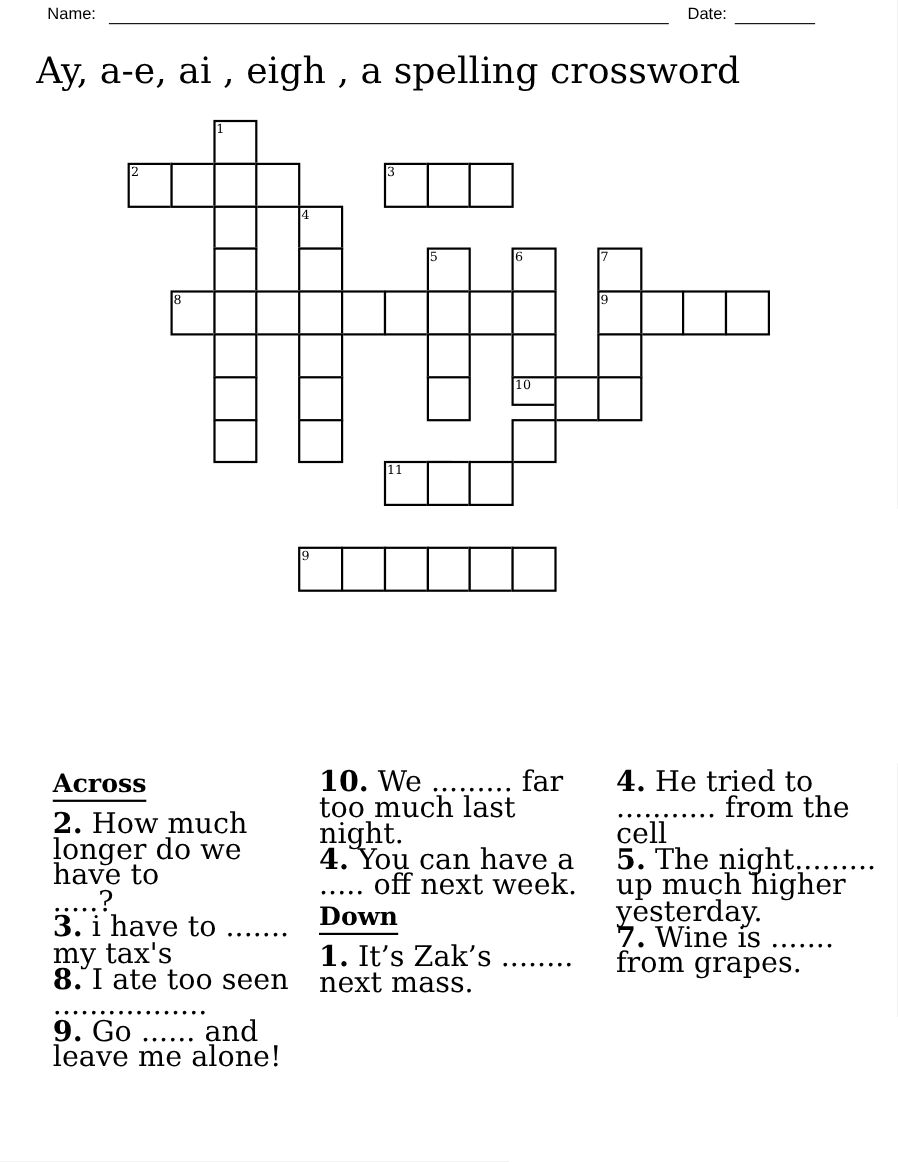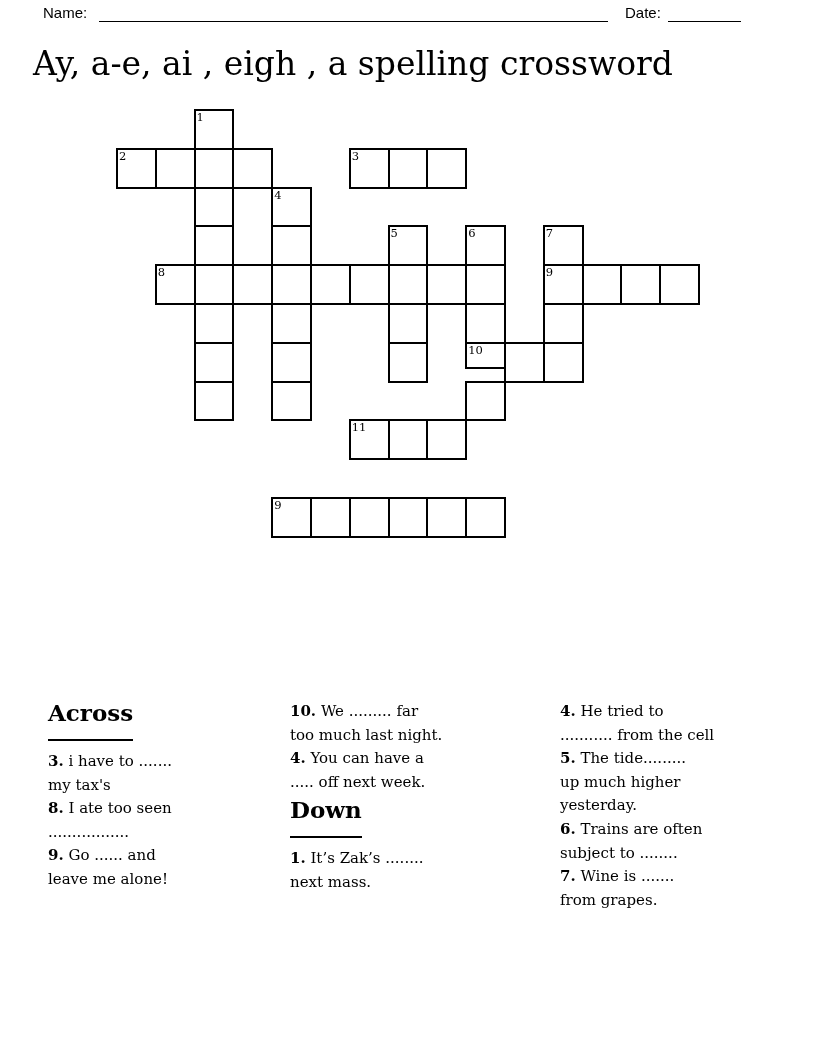--- a/index.html
+++ b/index.html
@@ -32,23 +32,23 @@
   .cell-num {
     position:absolute; left:1px; top:0px;
     font-size:11.5px; line-height:13px; font-family:"DejaVu Serif", serif;
   }
   
   .clue-col { position:absolute; top:700px; width:237px; }
   .clue-heading { margin:0 0 9px 0; }
   .clue-heading.down { margin-top:3px; }
   .clue-heading span {
     display:inline-block; font-size:23px; font-weight:bold; line-height:26px;
-    border-bottom:2.5px solid #000; padding-bottom:13px;
+    border-bottom:2.5px solid #000; padding-bottom:1px;
   }
-  .clue { font-size:15px; line-height:23.6px; margin:0; }
+  .clue { font-size:26px; line-height:23.6px; margin:0; }
   .clue-num { font-weight:bold; }
   .clue-text { white-space:pre-line; }
 </style>
 </head>
 <body>
 
 <div class="page">
 
   <div class="hdr-label name-label">Name:</div>
   <div class="fill-line name-line"></div>
@@ -131,42 +131,43 @@
       <div class="cell" style="left: 310px; top: 497px; width: 40.8px; height: 40.8px;"></div>
       <div class="cell" style="left: 348.8px; top: 497px; width: 40.8px; height: 40.8px;"></div>
       <div class="cell" style="left: 387.6px; top: 497px; width: 40.8px; height: 40.8px;"></div>
       <div class="cell" style="left: 426.4px; top: 497px; width: 40.8px; height: 40.8px;"></div>
       <div class="cell" style="left: 465.2px; top: 497px; width: 40.8px; height: 40.8px;"></div>
     </div>
 
   <div id="clues">
       <div class="clue-col" style="left: 48px;">
         <div class="clue-heading across"><span>Across</span></div>
+        <div class="clue"><span class="clue-num">2.</span><span class="clue-text"> How much
+longer do we have to
+.....?</span></div>
         <div class="clue"><span class="clue-num">3.</span><span class="clue-text"> i have to .......
 my tax's</span></div>
         <div class="clue"><span class="clue-num">8.</span><span class="clue-text"> I ate too seen
 .................</span></div>
         <div class="clue"><span class="clue-num">9.</span><span class="clue-text"> Go ...... and
 leave me alone!</span></div>
       </div>
       <div class="clue-col" style="left: 290px;">
         <div class="clue"><span class="clue-num">10.</span><span class="clue-text"> We ......... far
 too much last night.</span></div>
         <div class="clue"><span class="clue-num">4.</span><span class="clue-text"> You can have a
 ..... off next week.</span></div>
         <div class="clue-heading down"><span>Down</span></div>
         <div class="clue"><span class="clue-num">1.</span><span class="clue-text"> It’s Zak’s ........
 next mass.</span></div>
       </div>
       <div class="clue-col" style="left: 560px;">
         <div class="clue"><span class="clue-num">4.</span><span class="clue-text"> He tried to
 ........... from the cell</span></div>
-        <div class="clue"><span class="clue-num">5.</span><span class="clue-text"> The tide.........
+        <div class="clue"><span class="clue-num">5.</span><span class="clue-text"> The night.........
 up much higher
 yesterday.</span></div>
-        <div class="clue"><span class="clue-num">6.</span><span class="clue-text"> Trains are often
-subject to ........</span></div>
         <div class="clue"><span class="clue-num">7.</span><span class="clue-text"> Wine is .......
 from grapes.</span></div>
       </div>
     </div>
 
 </div>
 
 </body></html>

